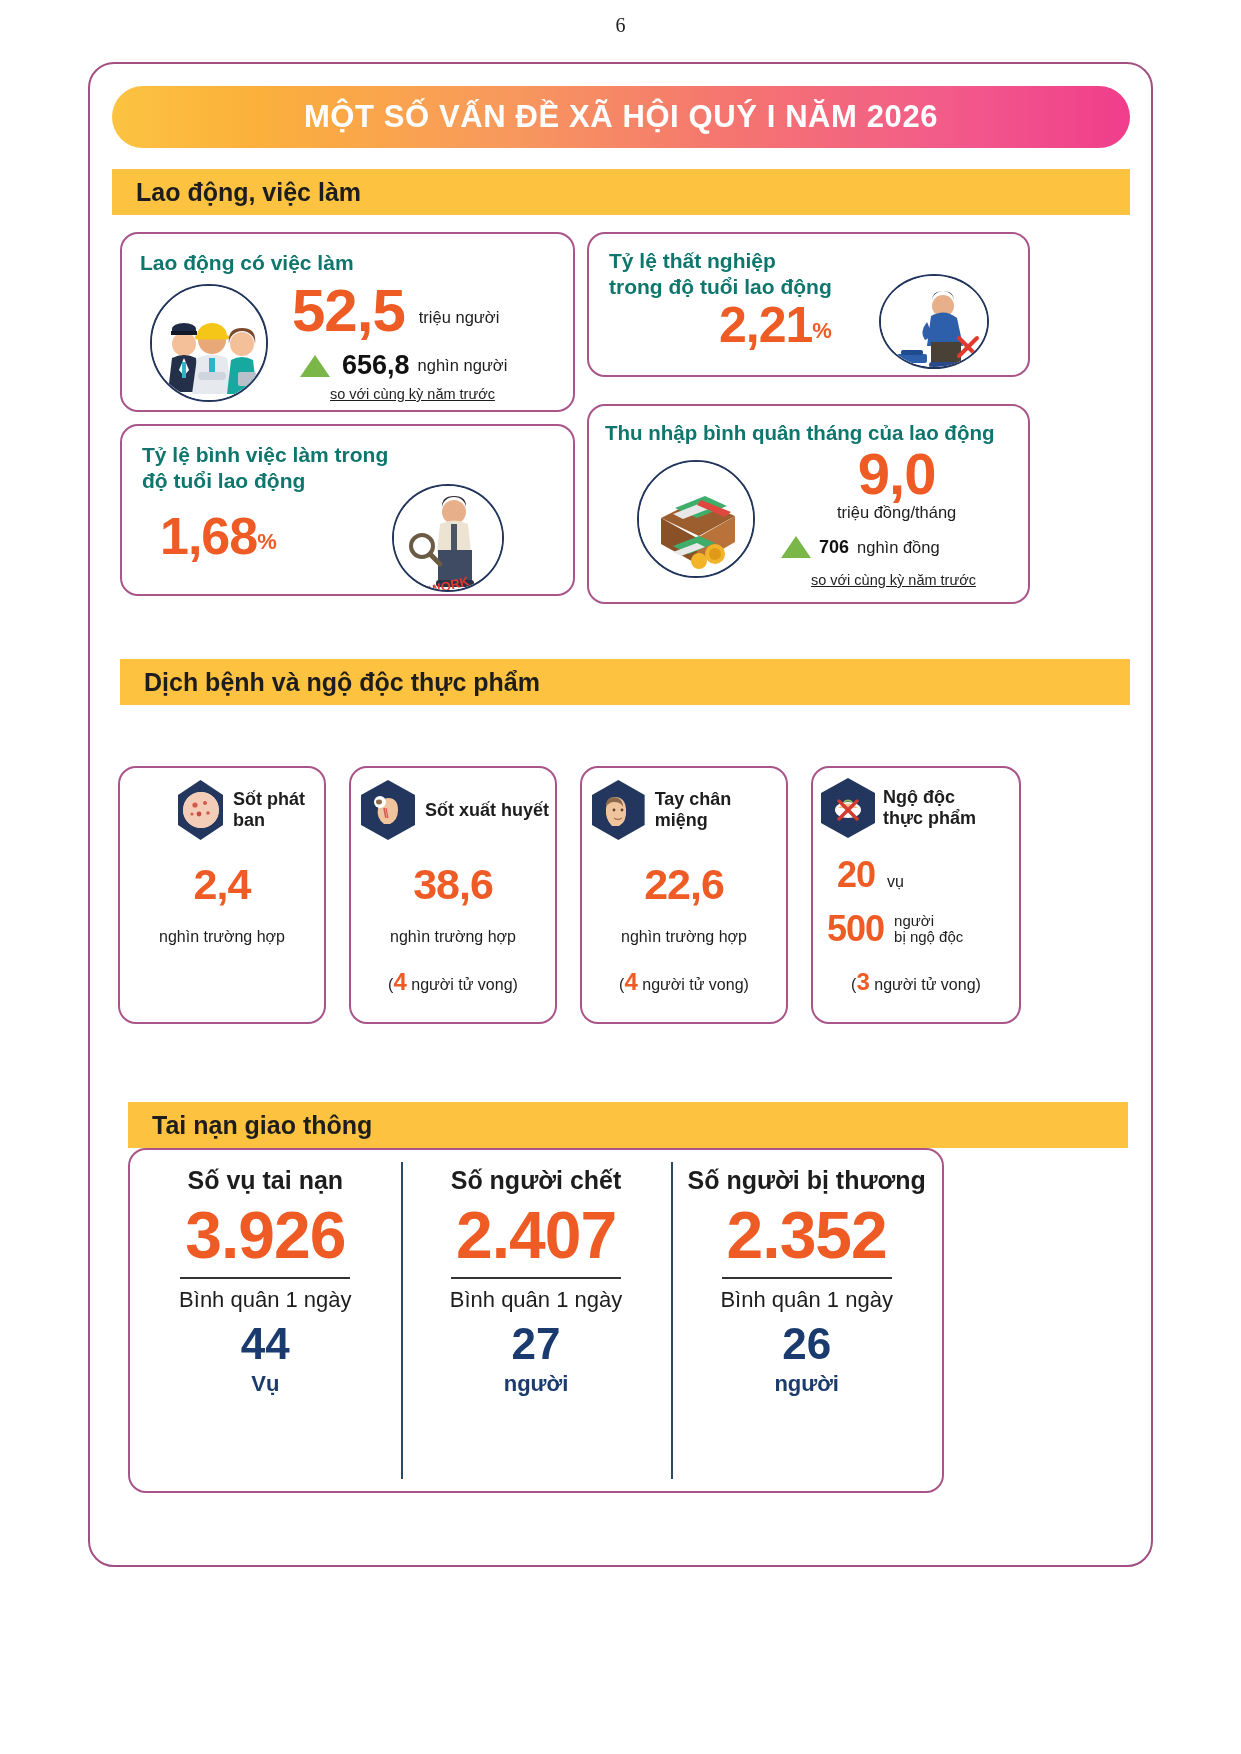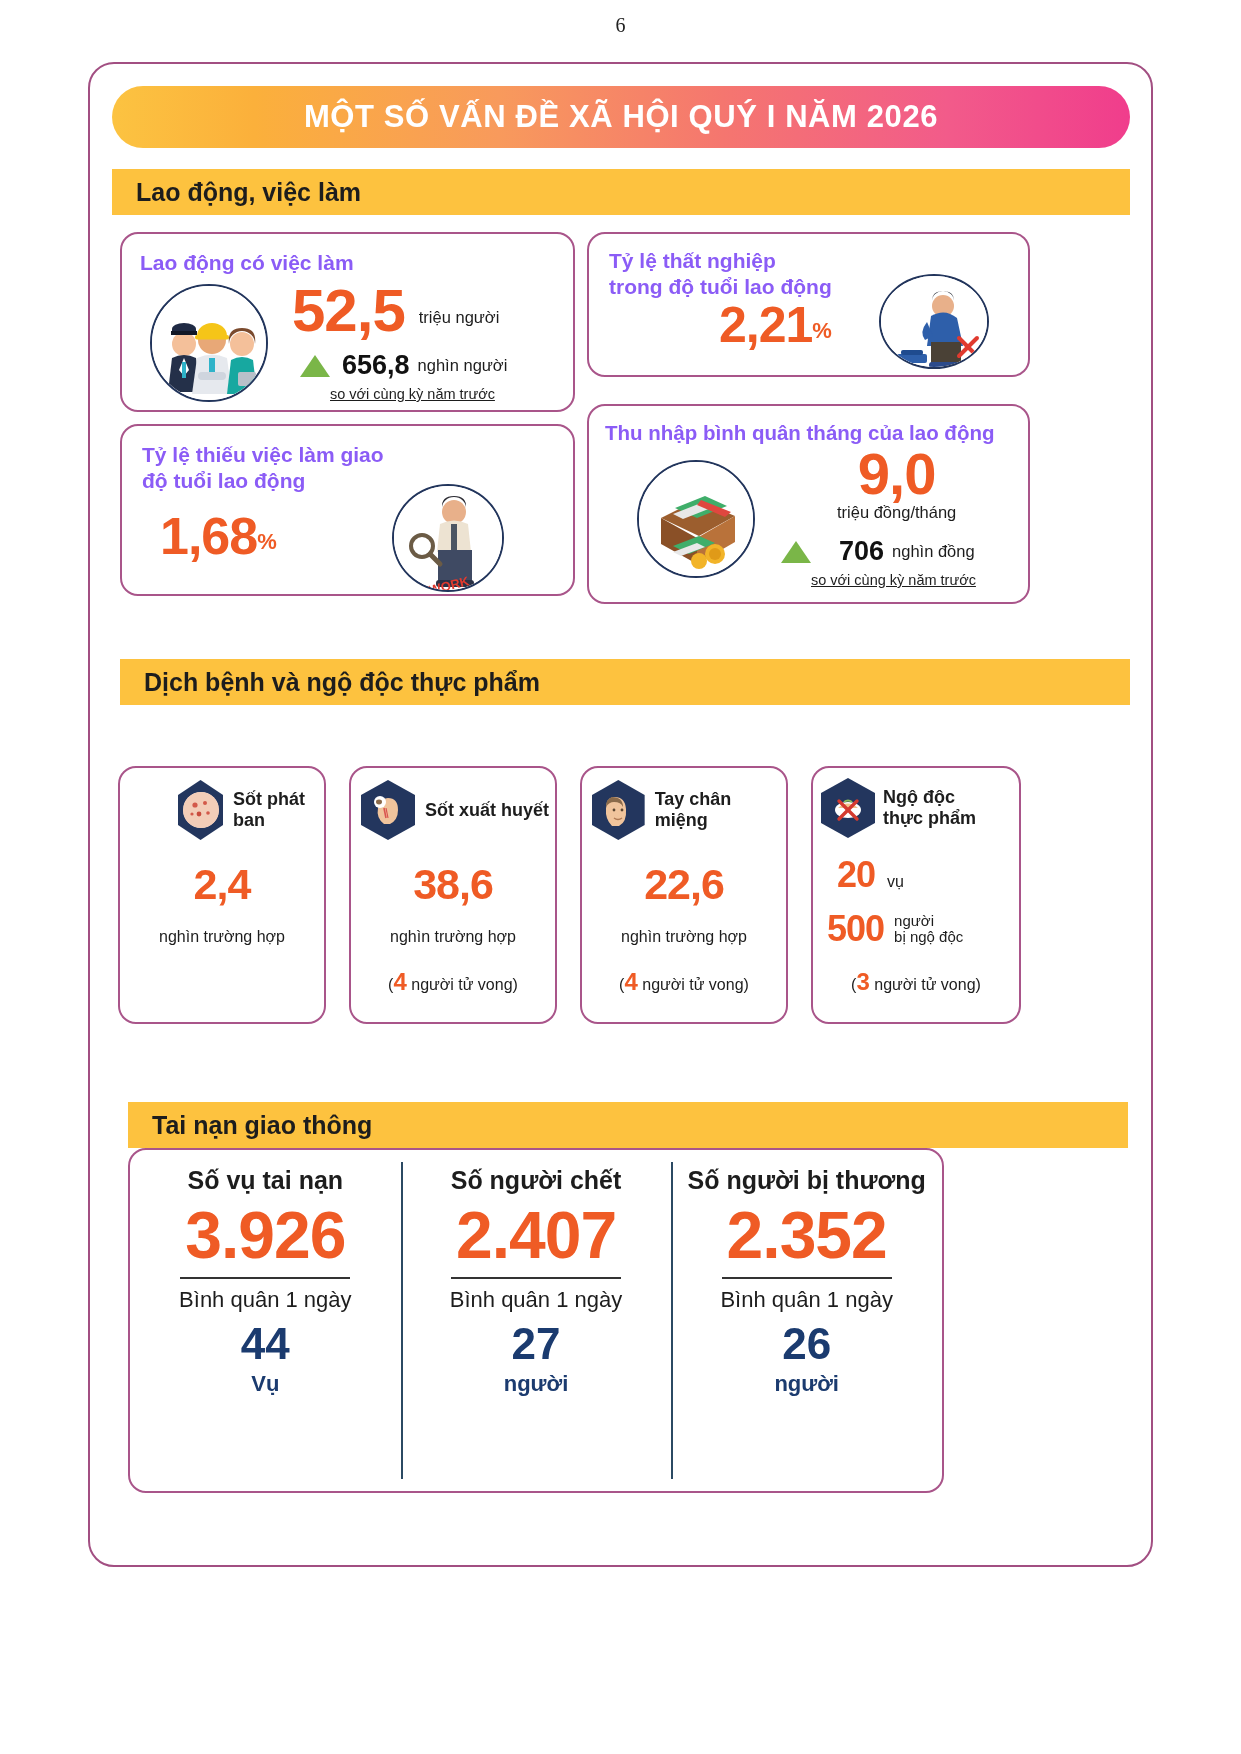--- a/index.html
+++ b/index.html
@@ -52,21 +52,21 @@
     font-size: 25px; font-weight: bold; color: #1d1d1d;
   }
   
   .card {
     position: absolute;
     border: 2px solid #a9558a;
     border-radius: 18px;
     background: #fff;
   }
   .card-title {
-    font-size: 21px; font-weight: bold; color: #8b5cf6; line-height: 1.22;
+    font-size: 21px; font-weight: bold; color: #0f766e; line-height: 1.22;
   }
   .big-orange {
     color: #ef5b25; font-weight: bold;
     font-family: "Liberation Sans Narrow", "Liberation Sans", sans-serif;
     letter-spacing: -1px;
   }
   .small-label { font-size: 16.5px; color: #1d1d1d; }
   .tiny-label  { font-size: 14.5px; color: #1d1d1d; text-decoration: underline; }
   .tri-up {
     width: 0; height: 0;
@@ -208,21 +208,21 @@
         <g stroke="#e03a2f" stroke-width="4" stroke-linecap="round">
           <line x1="78" y1="62" x2="96" y2="80"></line>
           <line x1="96" y1="62" x2="78" y2="80"></line>
         </g>
       </svg>
     </div>
   </div>
 
   <div class="card" style="left:30px; top:360px; width:455px; height:172px;">
     <div class="card-title" style="position:absolute; left:20px; top:16px;">
-      <div>Tỷ lệ thiếu việc làm giao</div>
+      <div>Tỷ lệ bình việc làm trong</div>
       <div>độ tuổi lao động</div>
     </div>
     <div style="position:absolute; left:38px; top:86px; display:flex; align-items:flex-end;">
       <span class="big-orange" style="font-size:52px; line-height:0.95;">1,68</span>
       <span class="big-orange" style="font-size:22px; margin-bottom:6px;">%</span>
     </div>
     <div class="circle-ill" style="left:270px; top:58px; width:112px; height:108px;">
       <svg viewBox="0 0 112 108" width="112" height="108" aria-hidden="true">
         <rect width="112" height="108" fill="#fff"></rect>
         <circle cx="60" cy="26" r="12" fill="#e8b08a"></circle>
@@ -258,21 +258,21 @@
       </svg>
     </div>
 
     <div style="position:absolute; left:248px; top:40px;">
       <div class="big-orange" style="font-size:58px; line-height:0.95; text-align:center;">9,0</div>
       <div class="small-label" style="margin-top:2px; text-align:center;">triệu đồng/tháng</div>
     </div>
 
     <div style="position:absolute; left:192px; top:130px; display:flex; align-items:center;">
       <span class="tri-up"></span>
-      <span class="big-orange" style="font-size:27px; color:#111; margin-left:28px; letter-spacing:0;">706</span>
+      <span class="big-orange" style="font-size:18px; color:#111; margin-left:8px; letter-spacing:0;">706</span>
       <span class="small-label" style="margin-left:8px;">nghìn đồng</span>
     </div>
     <div class="tiny-label" style="position:absolute; left:222px; top:166px;">so với cùng kỳ năm trước</div>
   </div>
 
   <div class="section-bar" style="left:30px; top:595px; width:1010px;">
     <span>Dịch bệnh và ngộ độc thực phẩm</span>
   </div>
 
   <div class="card" style="left:28px; top:702px; width:208px; height:258px;">

